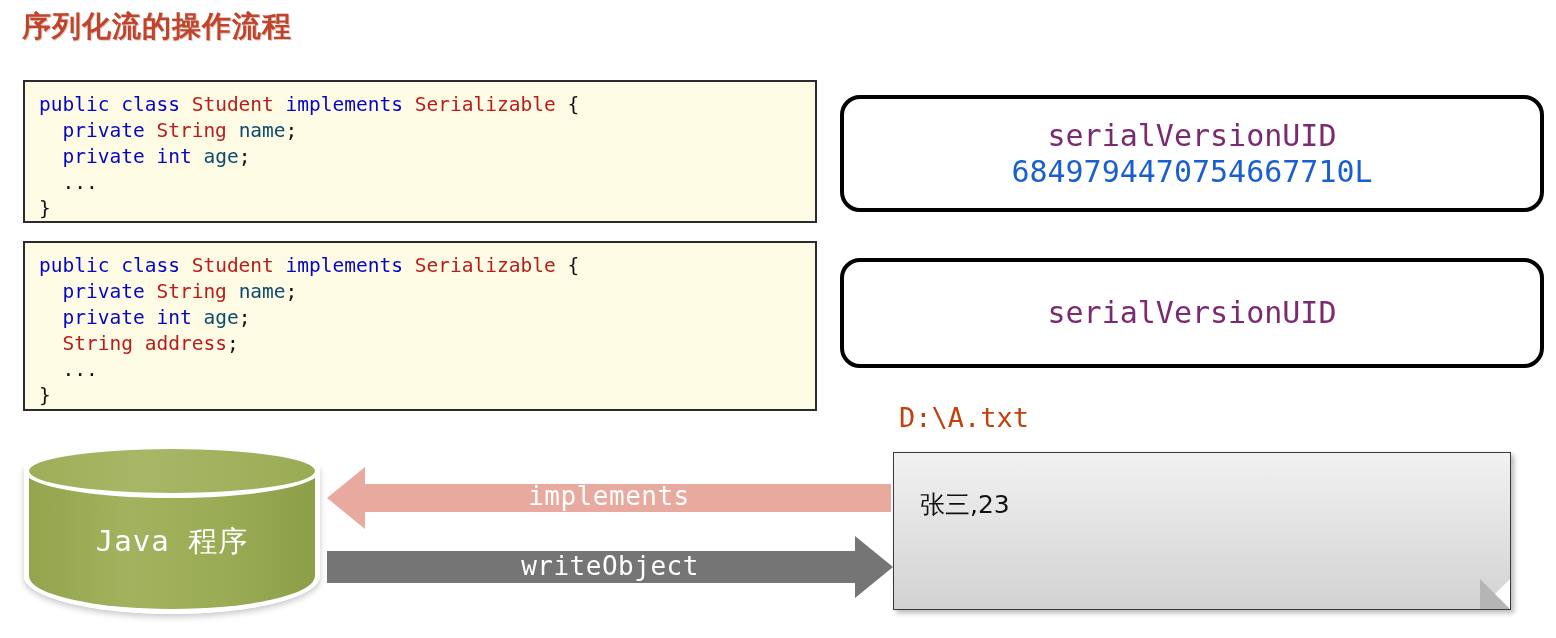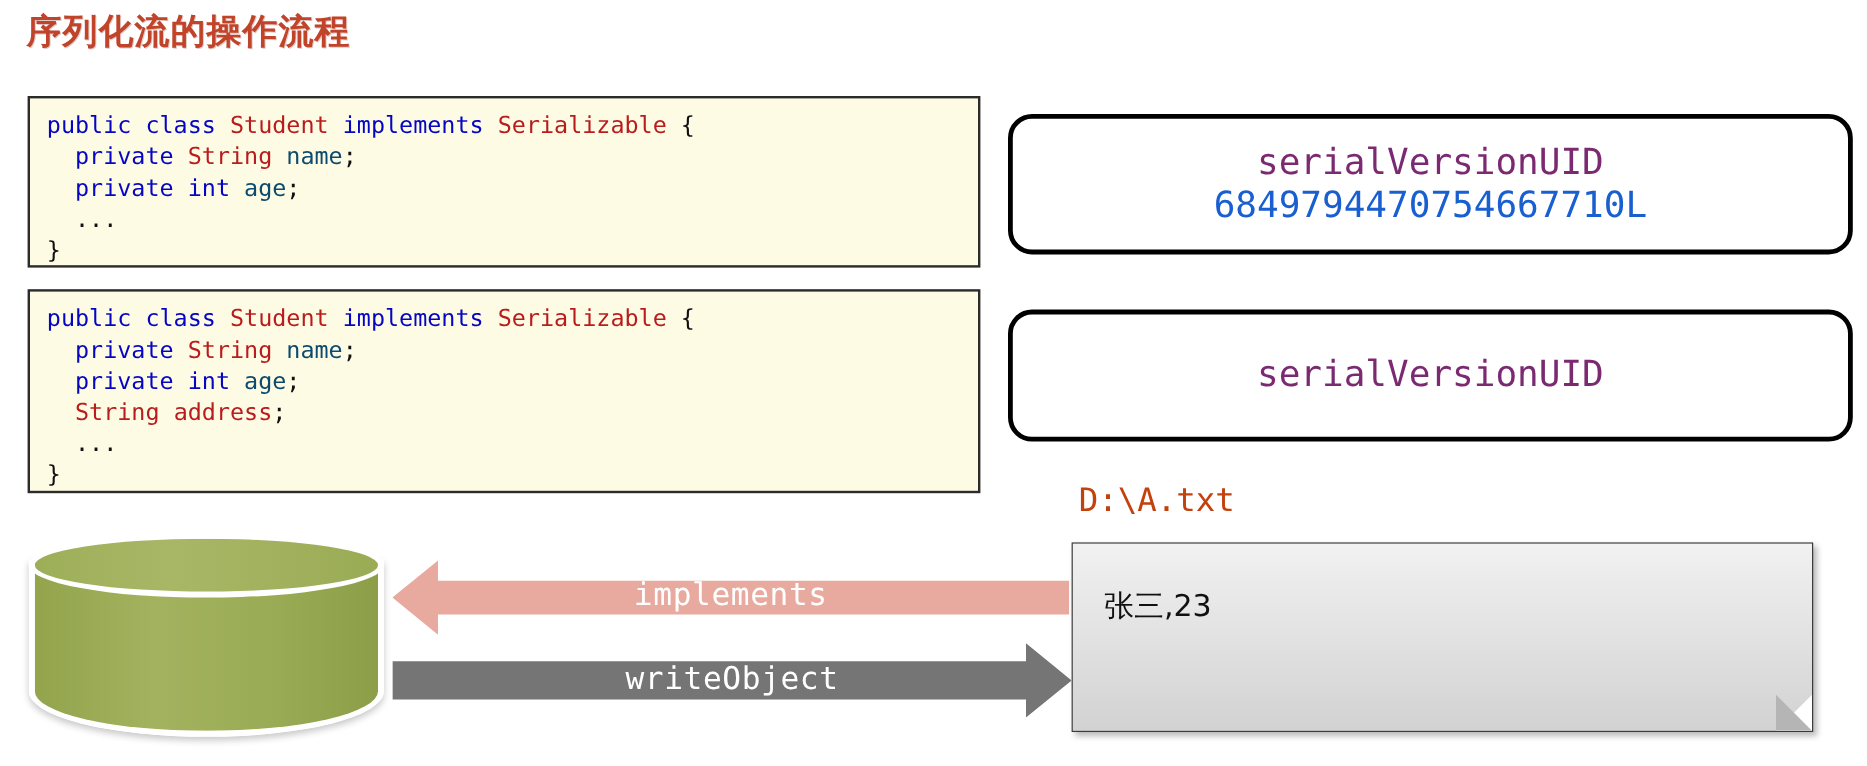--- a/index.html
+++ b/index.html
@@ -234,20 +234,21 @@
 <div id="file-path-label">D:\A.txt</div>
 
 <div id="file-content-box">
   <div id="file-line-1">张三,23</div>
   <div class="file-fold"></div>
 </div>
 
 <div id="java-cylinder">
   <div class="cyl-body"></div>
   <div class="cyl-top"></div>
+  <div id="java-cylinder-label">Java 程序</div>
 </div>
 
 <div class="arrow-wrap" id="arrow-read">
   <svg class="arrow-svg" viewBox="0 0 564 62" preserveAspectRatio="none">
     <polygon points="0,31 38,0 38,17 564,17 564,45 38,45 38,62" fill="#e8aa9f"></polygon>
   </svg>
   <div class="arrow-label">implements</div>
 </div>
 
 <div class="arrow-wrap" id="arrow-write">

